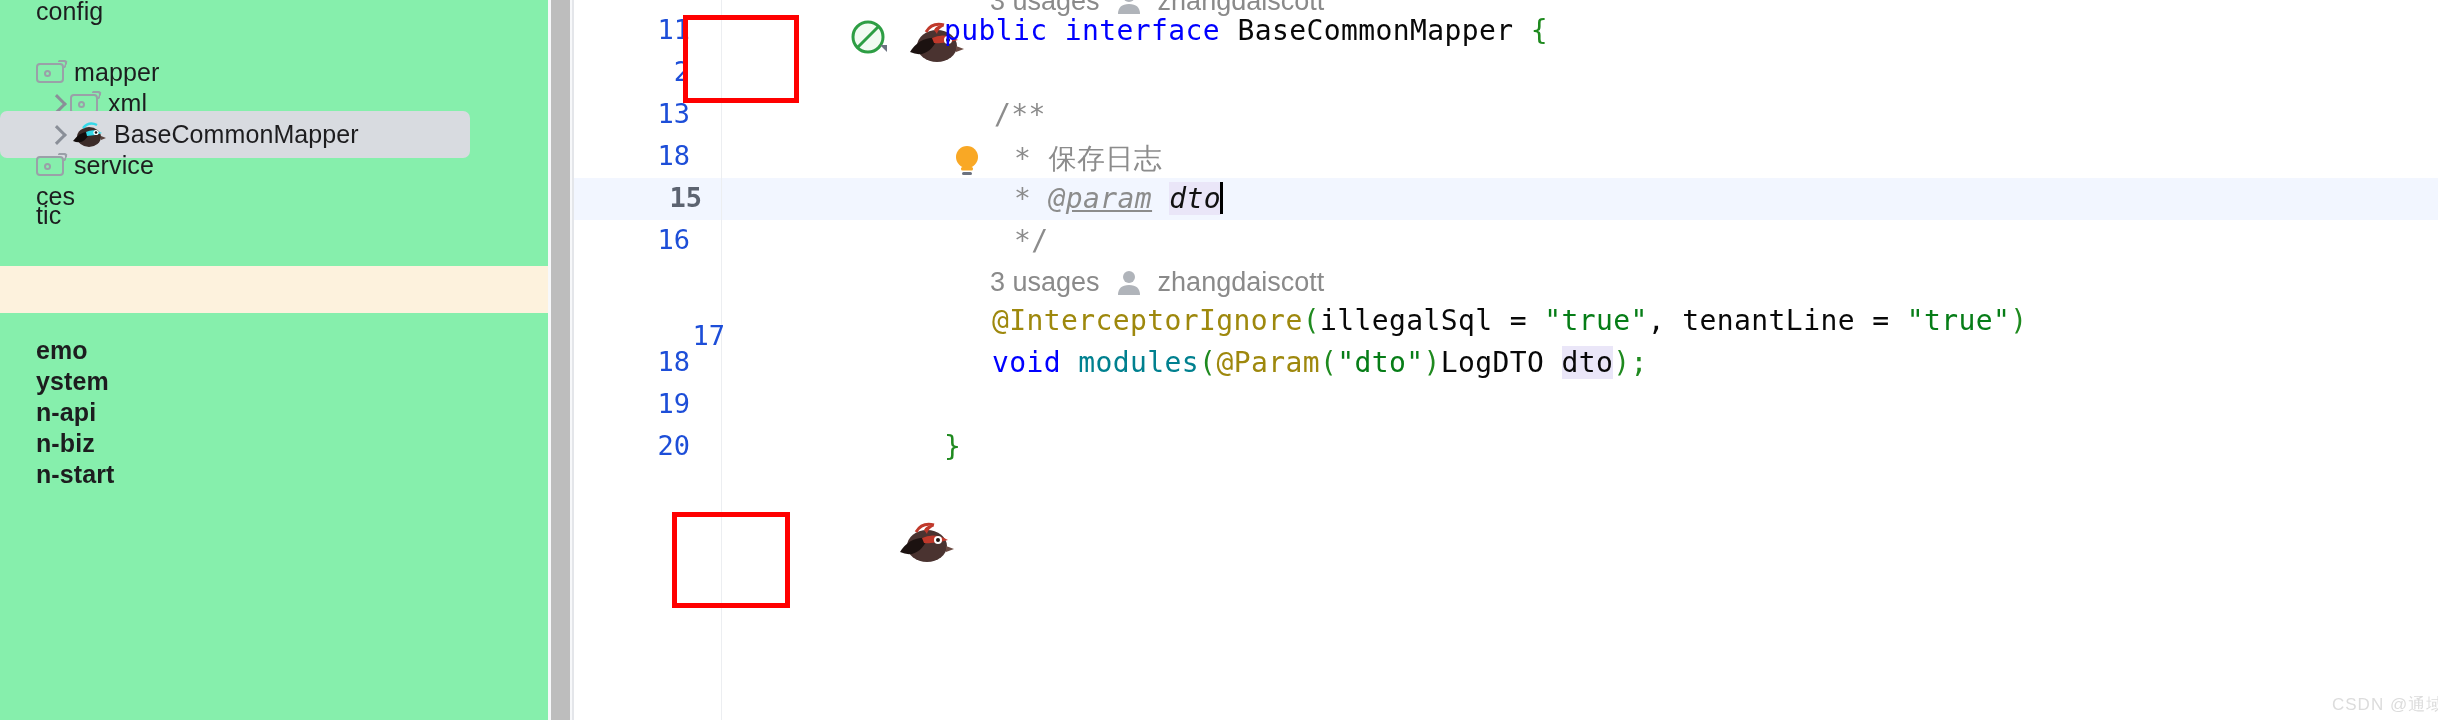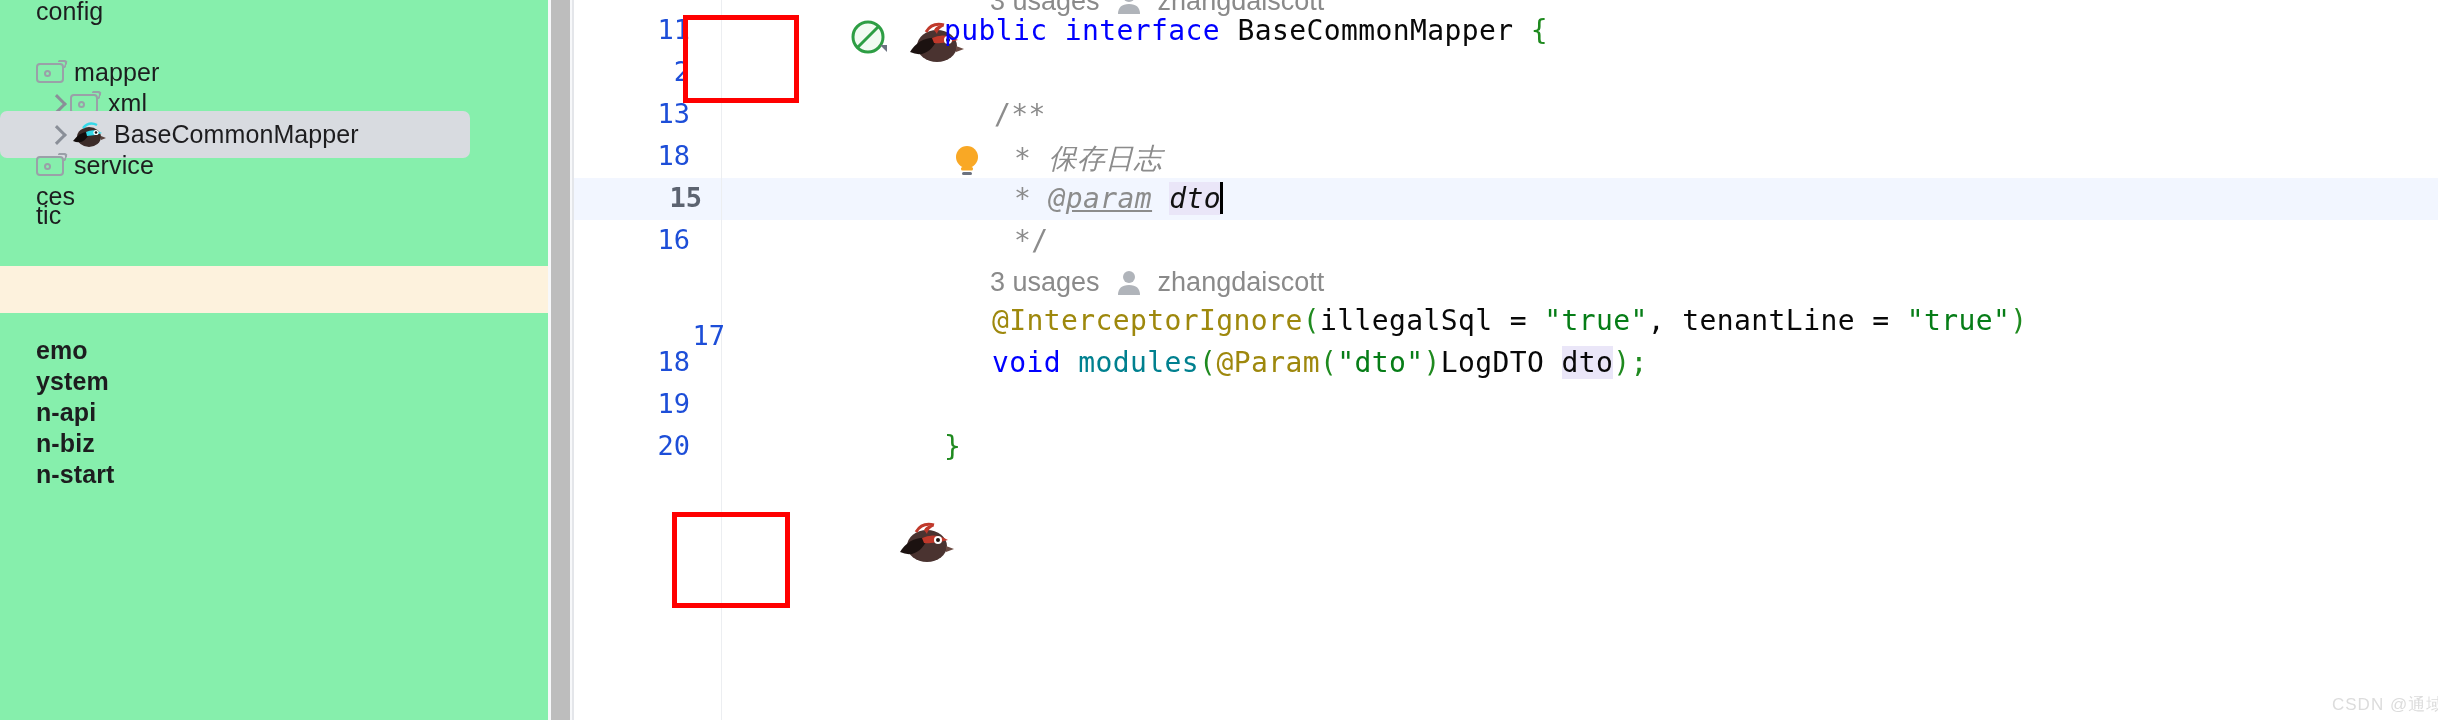--- a/index.html
+++ b/index.html
@@ -380,21 +380,21 @@
           <path d="M2 26 Q2 16 13 16 Q24 16 24 26 Z" fill="#b0b4ba"></path>
         </svg>
       </span>
       <span>zhangdaiscott</span>
     </div>
 
     <div class="code" style="left:370px; top:14px;"><span class="kw">public</span><span> </span><span class="kw">interface</span><span> </span><span class="ident">BaseCommonMapper</span><span> </span><span class="brace">{</span></div>
 
     <div class="code cmt" style="left:420px; top:98px;"><span>/**</span></div>
 
-    <div class="code cmt" style="left:440px; top:140px;font-style:italic;"><span>* </span><span style="font-family:'DejaVu Sans',sans-serif;">保存日志</span></div>
+    <div class="code cmt" style="left:440px; top:140px;"><span>* </span><span style="font-family:'DejaVu Sans',sans-serif;">保存日志</span></div>
 
     <div class="code" style="left:440px; top:182px;"><span class="cmt">* </span><span class="cmt-tag">@param</span><span class="cmt"> </span><span class="cmt-val">dto</span><span class="caret"></span></div>
 
     <div class="code cmt" style="left:440px; top:224px;"><span>*/</span></div>
 
     <div class="code" style="left:418px; top:304px;"><span class="anno">@InterceptorIgnore</span><span class="brace">(</span><span class="ident">illegalSql</span><span class="ident"> = </span><span class="str">"true"</span><span class="ident">, </span><span class="ident">tenantLine</span><span class="ident"> = </span><span class="str">"true"</span><span class="brace">)</span></div>
 
     <div class="code" style="left:418px; top:346px;"><span class="kw">void</span><span> </span><span class="method">modules</span><span class="brace">(</span><span class="anno">@Param</span><span class="brace">(</span><span class="str">"dto"</span><span class="brace">)</span><span class="ident">LogDTO</span><span> </span><span class="ident hl-sym">dto</span><span class="brace">);</span></div>
 
     <div class="code brace" style="left:370px; top:430px;"><span>}</span></div>

